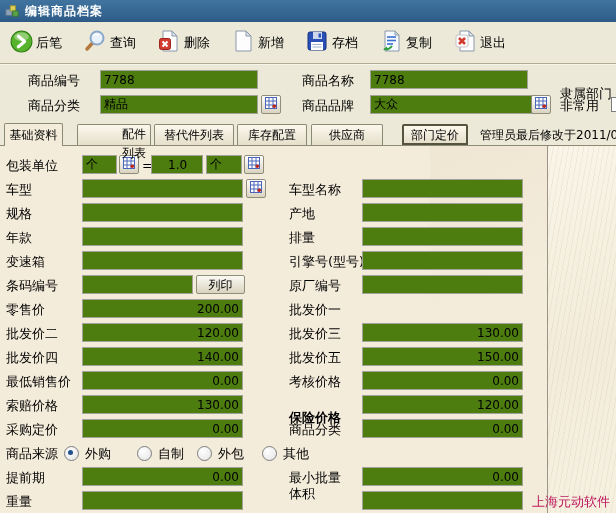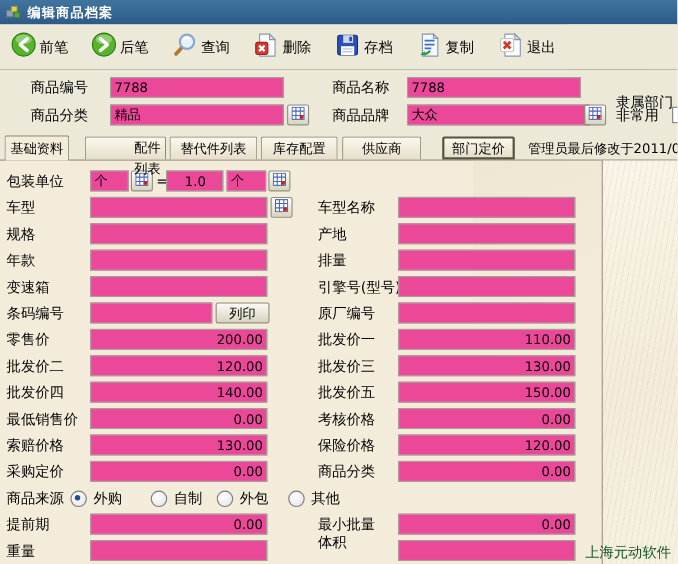--- a/index.html
+++ b/index.html
@@ -39,21 +39,21 @@
   .vline{position:absolute; left:547px; top:146px; width:1px; height:367px; background:#9c9488;}
   .wm{position:absolute; left:548px; top:146px; width:68px; height:367px;
       background:
         repeating-linear-gradient(100deg, rgba(160,140,105,.10) 0 1px, transparent 1px 5px),
         linear-gradient(160deg,#faf5e8 0%,#f3ecdb 55%,#f7f1e2 100%);}
   .wm2{position:absolute; left:430px; top:146px; width:117px; height:367px;
       background:linear-gradient(155deg, rgba(230,218,196,.35) 0%, rgba(244,236,219,0) 45%);}
   
   .lbl{position:absolute; font-size:13px; line-height:19px; white-space:nowrap; color:#000;}
   .inp{position:absolute; height:19px; box-sizing:border-box; border:1px solid #a3a29a;
-       background:#ec4899; font:12px/17px "DejaVu Sans","Liberation Sans",sans-serif;
+       background:#4d7c0f; font:12px/17px "DejaVu Sans","Liberation Sans",sans-serif;
        padding:0 3px; color:#000; outline:none;}
   .inp.num{text-align:right;}
   .lk{position:absolute; width:20px; height:19px; box-sizing:border-box;
       border:1px solid #8f8d7c; border-radius:2px;
       background:linear-gradient(#ffffff,#d9d3bf);
       display:flex; align-items:center; justify-content:center; padding:0; cursor:pointer;}
   .sbtn{position:absolute; height:19px; box-sizing:border-box; border:1px solid #8f8d7c;
         border-radius:2px; background:linear-gradient(#fbfaf4,#d9d3bf);
         font:12px "DejaVu Sans","Liberation Sans",sans-serif; cursor:pointer;}
   .radio{position:absolute; width:13px; height:13px; border-radius:50%;
@@ -63,21 +63,21 @@
   .chk{position:absolute; width:13px; height:13px; background:#fff; border:1px solid #7d7d7d; cursor:pointer;}
   
   .tab{position:absolute; top:124px; height:21px; box-sizing:border-box;
        border:1px solid #8a8b75; border-bottom:none; border-radius:2px 2px 0 0;
        background:linear-gradient(#fbf8ed,#e5dfca);
        font:12px/19px "DejaVu Sans","Liberation Sans",sans-serif;
        text-align:center; cursor:pointer; z-index:2; padding:0;}
   .tab.active{top:123px; height:23px; background:#f4ecdb; z-index:3; line-height:21px;}
   .tab.strong{border:2px solid #55543e; line-height:16px;}
   .tabnote{position:absolute; left:480px; top:127px; font-size:12px; white-space:nowrap; color:#000;}
-  .vendor{position:absolute; left:532px; top:493px; font-size:13px; color:#14532d; white-space:nowrap; z-index:4;}
+  .vendor{position:absolute; left:532px; top:493px; font-size:13px; color:#be185d; white-space:nowrap; z-index:4;}
 </style>
 </head>
 <body>
 
 <div id="window">
 
   <div class="titlebar">
     <span class="title-ico">
       <svg width="14" height="14" viewBox="0 0 16 16">
         <rect x="1" y="6" width="7" height="7" fill="#8ba1b9" stroke="#5c748e"></rect>
@@ -89,30 +89,20 @@
   </div>
 
   <div class="corner"></div>
 
   <div class="toolbar">
     <button class="tbtn">
       <span>
         <svg width="23" height="23" viewBox="0 0 22 22">
           <circle cx="11" cy="11" r="10" fill="#58b32c" stroke="#2d7d12"></circle>
           <ellipse cx="11" cy="6.5" rx="7" ry="4" fill="#ffffff" opacity="0.35"></ellipse>
-          <path d="M14 6 L8 11 L14 16" stroke="#fff" stroke-width="3" fill="none" stroke-linecap="round" stroke-linejoin="round"></path>
-        </svg>
-      </span>
-      <span>前笔</span>
-    </button>
-    <button class="tbtn">
-      <span>
-        <svg width="23" height="23" viewBox="0 0 22 22">
-          <circle cx="11" cy="11" r="10" fill="#58b32c" stroke="#2d7d12"></circle>
-          <ellipse cx="11" cy="6.5" rx="7" ry="4" fill="#ffffff" opacity="0.35"></ellipse>
           <path d="M8 6 L14 11 L8 16" stroke="#fff" stroke-width="3" fill="none" stroke-linecap="round" stroke-linejoin="round"></path>
         </svg>
       </span>
       <span>后笔</span>
     </button>
     <button class="tbtn">
       <span>
         <svg width="24" height="24" viewBox="0 0 24 24">
           <line x1="9.5" y1="14" x2="4" y2="20" stroke="#b5763a" stroke-width="3.4" stroke-linecap="round"></line>
           <circle cx="14" cy="9" r="6.5" fill="#e9f2fb" stroke="#8aa8c8" stroke-width="2"></circle>
@@ -124,20 +114,29 @@
     <button class="tbtn">
       <span>
         <svg width="24" height="24" viewBox="0 0 24 24">
           <path d="M6 2 h9 l5 5 v15 h-14 z" fill="#fdfdfd" stroke="#8a97a8"></path>
           <path d="M15 2 l5 5 h-5 z" fill="#dbe4ee" stroke="#8a97a8"></path>
           <rect x="2.5" y="9.5" width="11" height="11" rx="2" fill="#d23b2f" stroke="#9e211a"></rect>
           <path d="M5.5 12.5 l5 5 M10.5 12.5 l-5 5" stroke="#fff" stroke-width="2"></path>
         </svg>
       </span>
       <span>删除</span>
+    </button>
+    <button class="tbtn">
+      <span>
+        <svg width="24" height="24" viewBox="0 0 24 24">
+          <path d="M5 2 h10 l5 5 v15 h-15 z" fill="#fdfdfd" stroke="#8a97a8"></path>
+          <path d="M15 2 l5 5 h-5 z" fill="#dbe4ee" stroke="#8a97a8"></path>
+        </svg>
+      </span>
+      <span>新增</span>
     </button>
     <button class="tbtn">
       <span>
         <svg width="24" height="24" viewBox="0 0 24 24">
           <rect x="3" y="3" width="18" height="18" rx="2" fill="#2a50b8" stroke="#16307e"></rect>
           <rect x="8" y="3" width="9" height="7" fill="#cdd7ec"></rect>
           <rect x="13.5" y="4.5" width="2.5" height="4" fill="#2a50b8"></rect>
           <rect x="6" y="13" width="12" height="8" fill="#ffffff"></rect>
           <line x1="7.5" y1="15.5" x2="16.5" y2="15.5" stroke="#9db0d0"></line>
           <line x1="7.5" y1="18" x2="16.5" y2="18" stroke="#9db0d0"></line>
@@ -281,40 +280,39 @@
 
   <span class="lbl" style="left:6px;top:276px;">条码编号</span>
   <input class="inp" style="left: 82px; top: 275px; width: 111px;" value="">
   <button class="sbtn" style="left:196px;top:275px;width:49px;">列印</button>
   <span class="lbl" style="left:289px;top:276px;">原厂编号</span>
   <input class="inp" style="left: 362px; top: 275px; width: 161px;" value="">
 
   <span class="lbl" style="left:6px;top:300px;">零售价</span>
   <input class="inp num" style="left: 82px; top: 299px; width: 161px;" value="200.00">
   <span class="lbl" style="left:289px;top:300px;">批发价一</span>
-  <input class="inp num" style="left: 362px; top: 299px; width: 161px;" value="110.00">
 
   <span class="lbl" style="left:6px;top:324px;">批发价二</span>
   <input class="inp num" style="left: 82px; top: 323px; width: 161px;" value="120.00">
   <span class="lbl" style="left:289px;top:324px;">批发价三</span>
   <input class="inp num" style="left: 362px; top: 323px; width: 161px;" value="130.00">
 
   <span class="lbl" style="left:6px;top:348px;">批发价四</span>
   <input class="inp num" style="left: 82px; top: 347px; width: 161px;" value="140.00">
   <span class="lbl" style="left:289px;top:348px;">批发价五</span>
   <input class="inp num" style="left: 362px; top: 347px; width: 161px;" value="150.00">
 
   <span class="lbl" style="left:6px;top:372px;">最低销售价</span>
   <input class="inp num" style="left: 82px; top: 371px; width: 161px;" value="0.00">
   <span class="lbl" style="left:289px;top:372px;">考核价格</span>
   <input class="inp num" style="left: 362px; top: 371px; width: 161px;" value="0.00">
 
   <span class="lbl" style="left:6px;top:396px;">索赔价格</span>
   <input class="inp num" style="left: 82px; top: 395px; width: 161px;" value="130.00">
-  <span class="lbl" style="left:289px;top:396px;">保险价格</span>
+  <span class="lbl" style="left:289px;top:408px;font-weight:bold;">保险价格</span>
   <input class="inp num" style="left: 362px; top: 395px; width: 161px;" value="120.00">
 
   <span class="lbl" style="left:6px;top:420px;">采购定价</span>
   <input class="inp num" style="left: 82px; top: 419px; width: 161px;" value="0.00">
   <span class="lbl" style="left:289px;top:420px;">商品分类</span>
   <input class="inp num" style="left: 362px; top: 419px; width: 161px;" value="0.00">
 
   <span class="lbl" style="left:6px;top:444px;">商品来源</span>
   <span class="radio checked" style="left:64px;top:446px;"></span>
   <span class="lbl" style="left:85px;top:444px;">外购</span>

